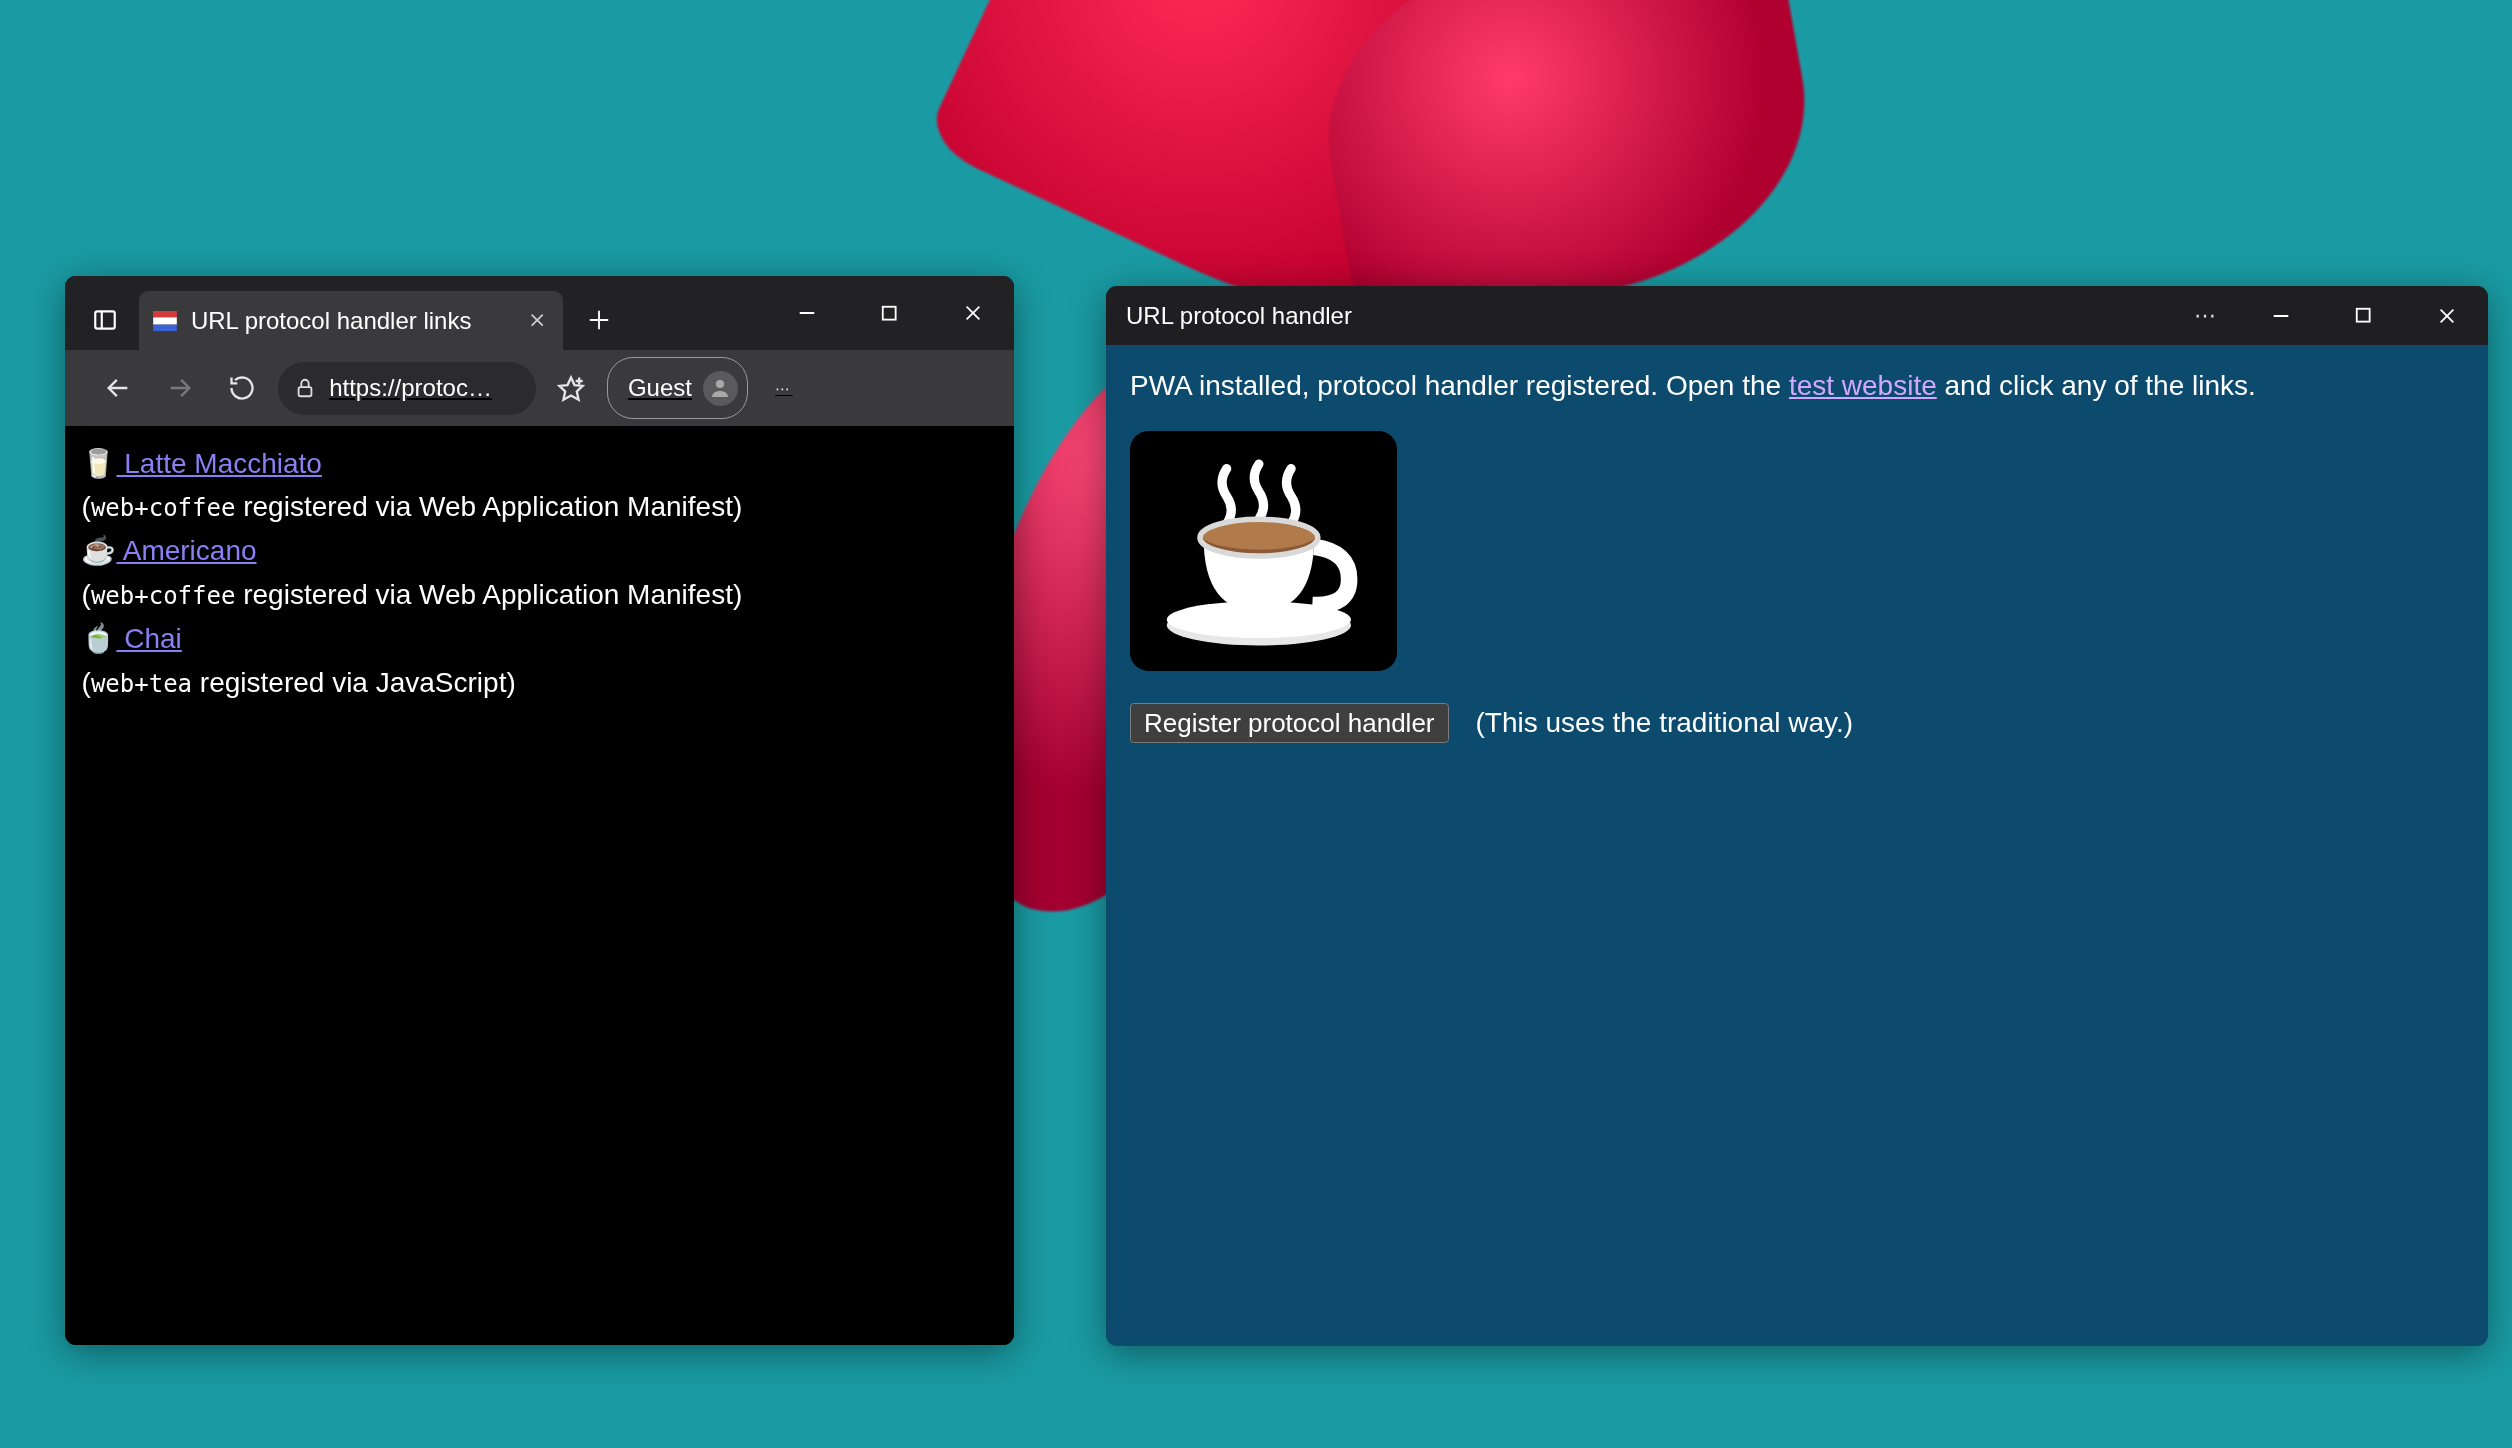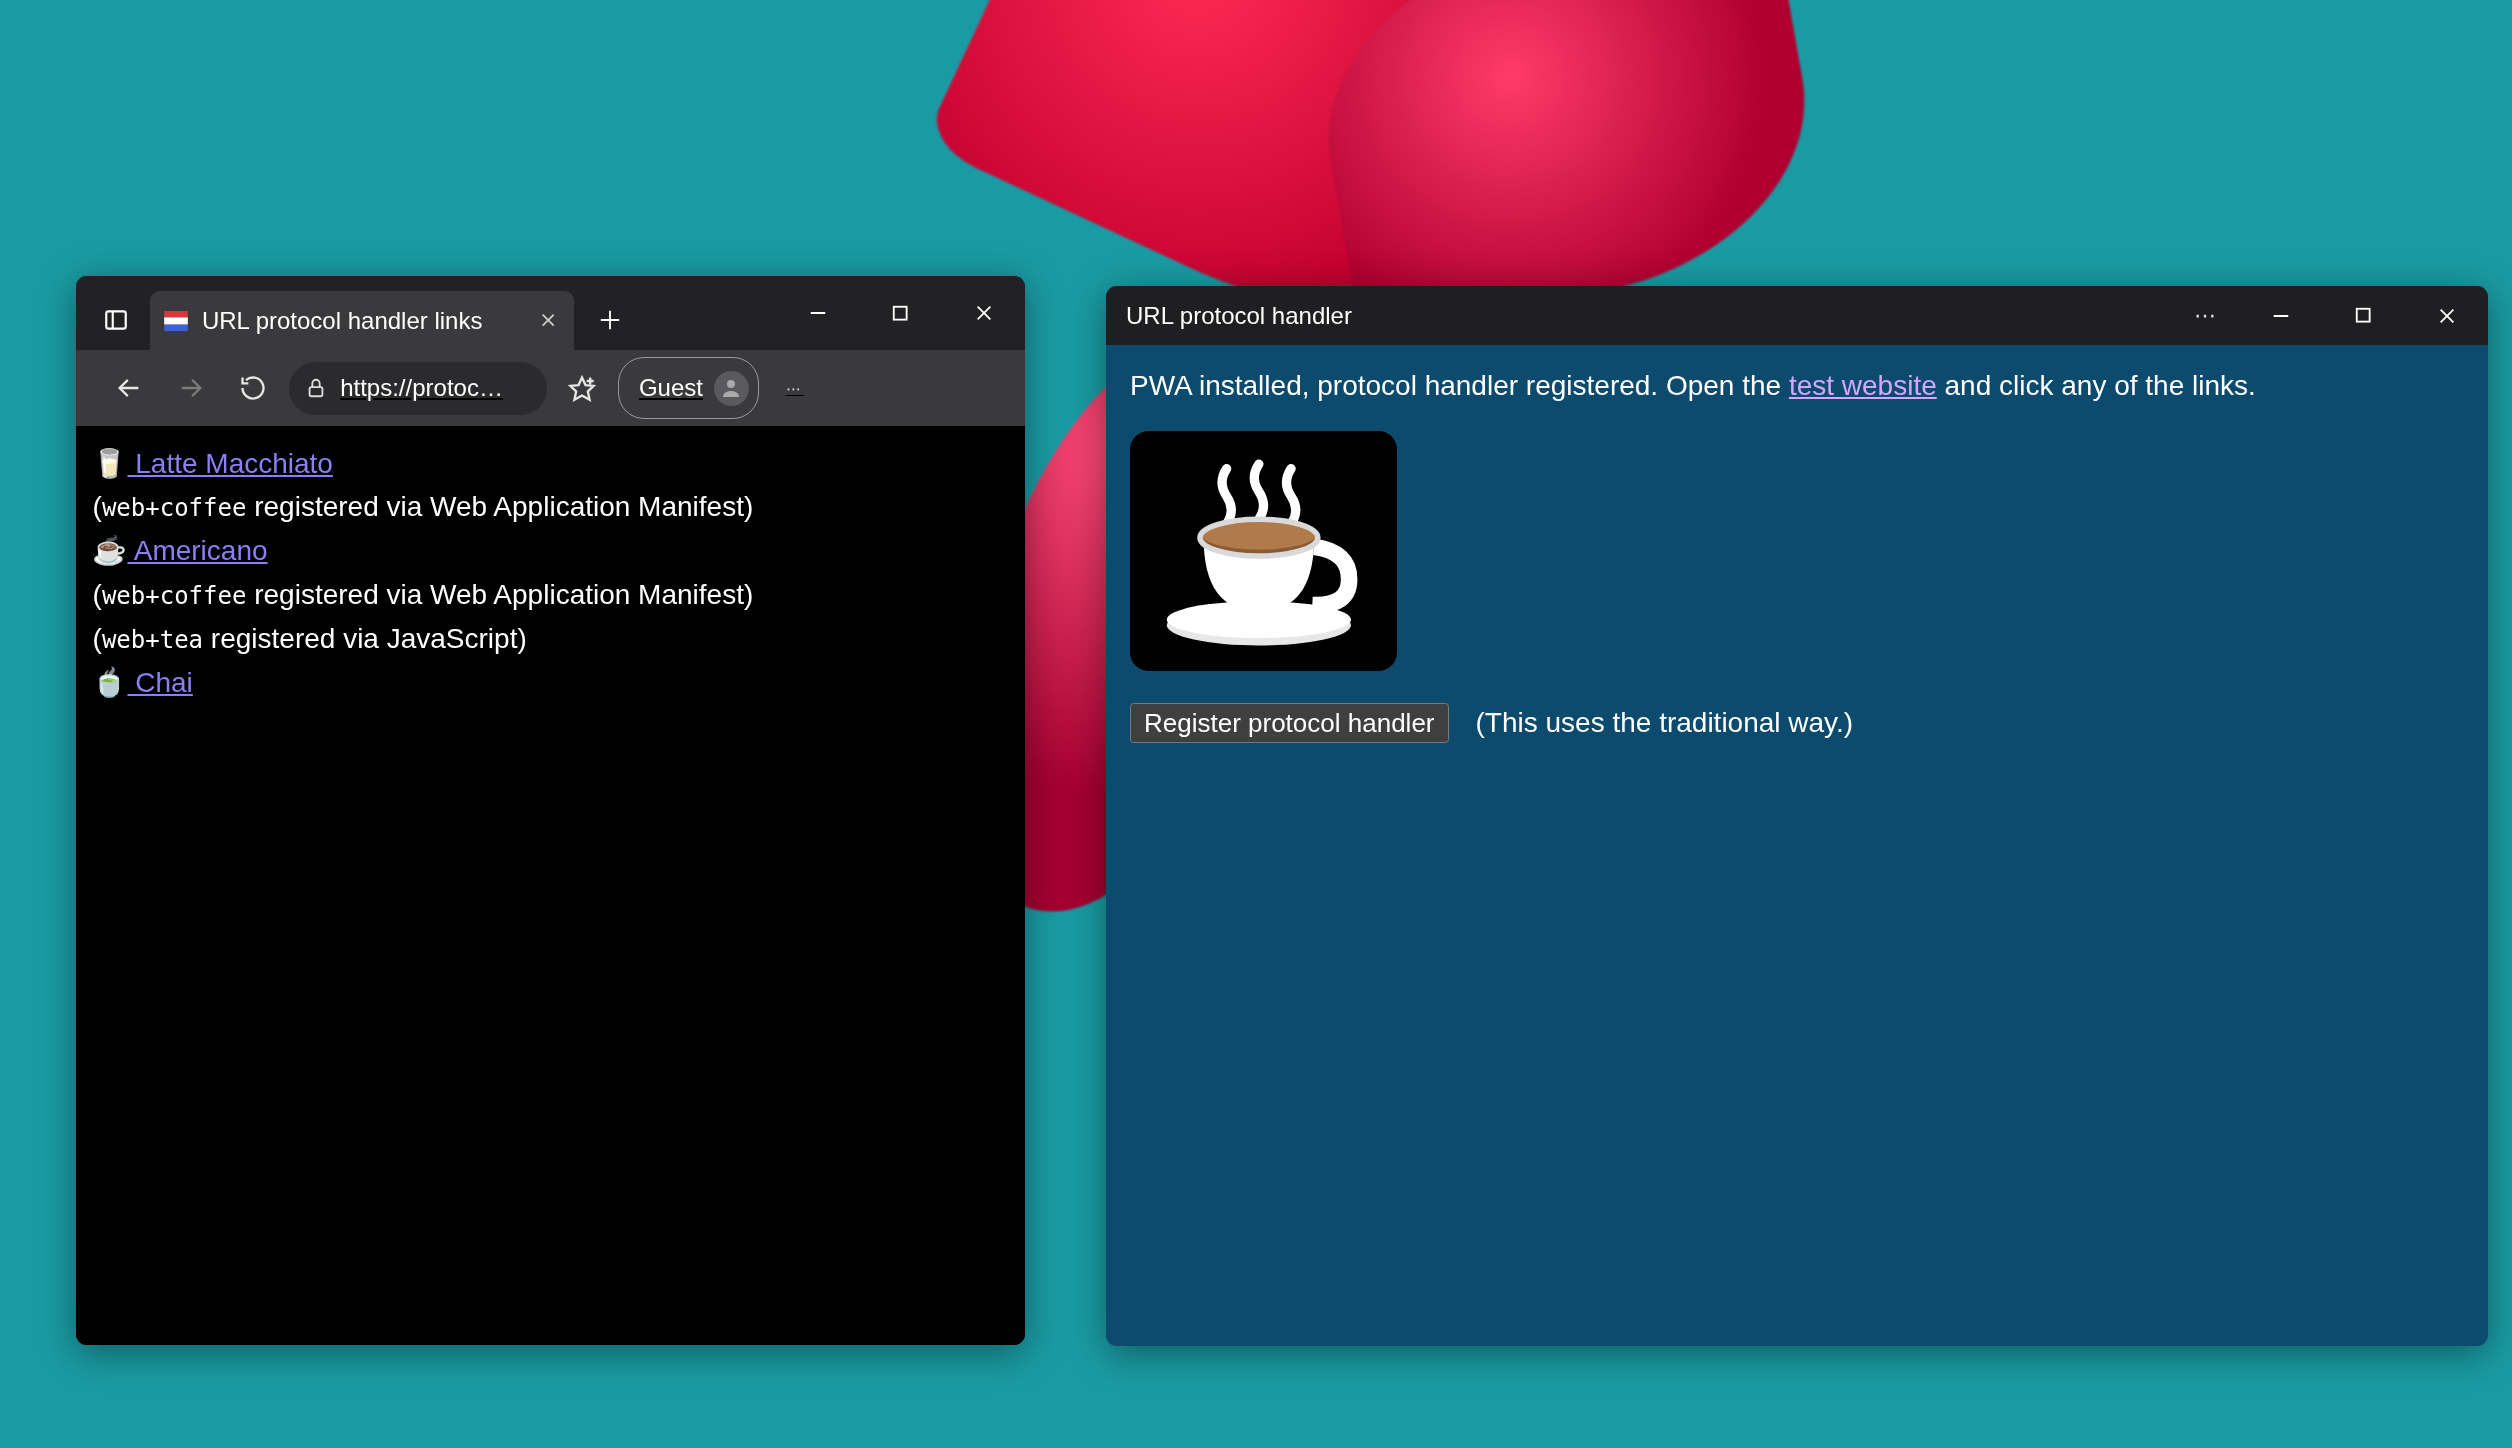--- a/index.html
+++ b/index.html
@@ -11,21 +11,21 @@
     position: relative;
     overflow: hidden;
     transform-origin: top left;
   }
   
   .petal { position: absolute; border-radius: 50% 10% 50% 10%; filter: blur(0.9px); }
 
   
   .browser-window {
     position: absolute;
-    left: 76px;
+    left: 65px;
     top: 276px;
     width: 949px;
     height: 1069px;
     background: #111112;
     border-radius: 11px;
     box-shadow: 0 7.4px 37px rgba(0,0,0,0.4);
     display: flex;
     flex-direction: column;
     overflow: hidden;
   }
@@ -229,24 +229,24 @@
     </div>
 
     <div class="item-line">
       <span>☕</span><a class="link">  Americano</a>
     </div>
     <div class="item-line">
       <span>(</span><span class="mono">web+coffee</span><span> registered via Web Application Manifest)</span>
     </div>
 
     <div class="item-line">
+      <span>🍵</span><a class="link">  Chai</a>
+    </div>
+    <div class="item-line">
       <span>(</span><span class="mono">web+tea</span><span> registered via JavaScript)</span>
-    </div>
-    <div class="item-line">
-      <span>🍵</span><a class="link">  Chai</a>
     </div>
   </div>
 </div>
 
 <div class="pwa-window">
   <div class="pwa-titlebar">
     <span>URL protocol handler</span>
     <div class="pwa-win-controls">
       <div class="pwa-more">⋯</div>
       <div class="pwa-win-btn">

